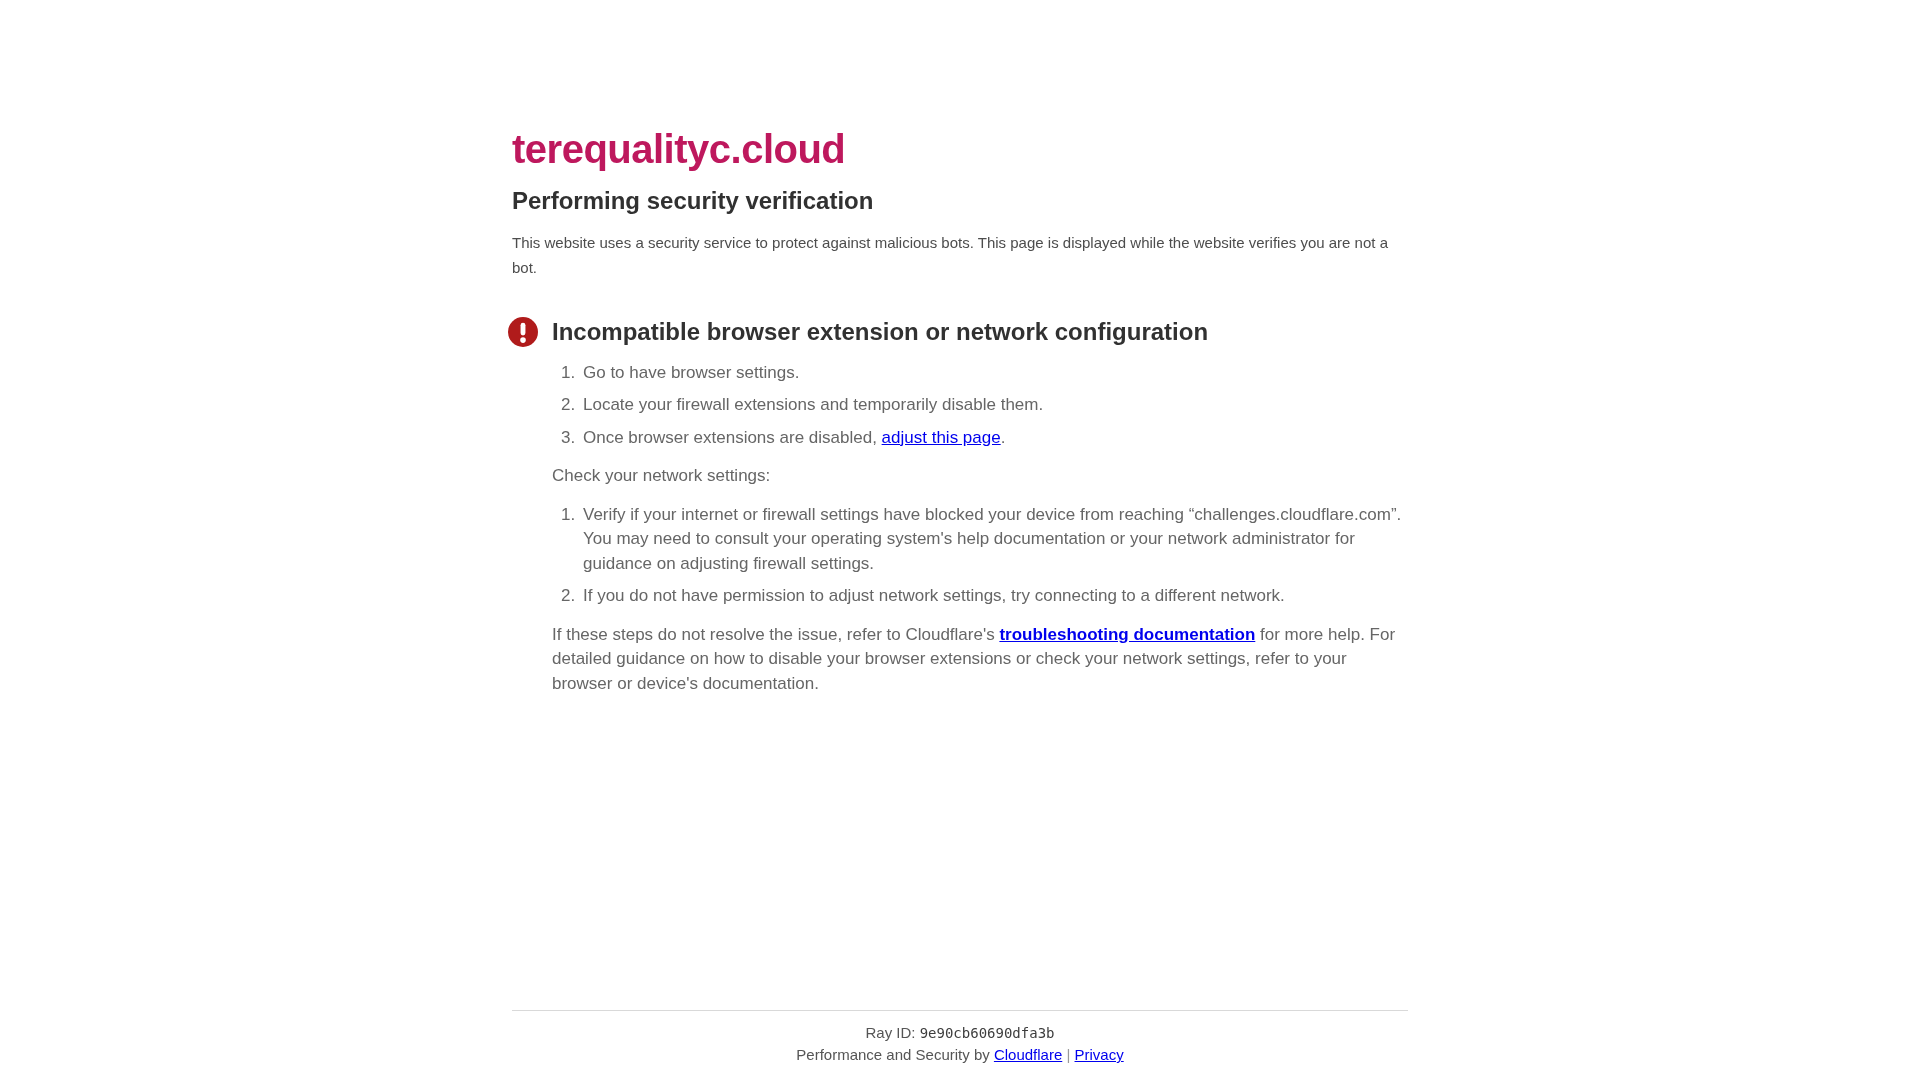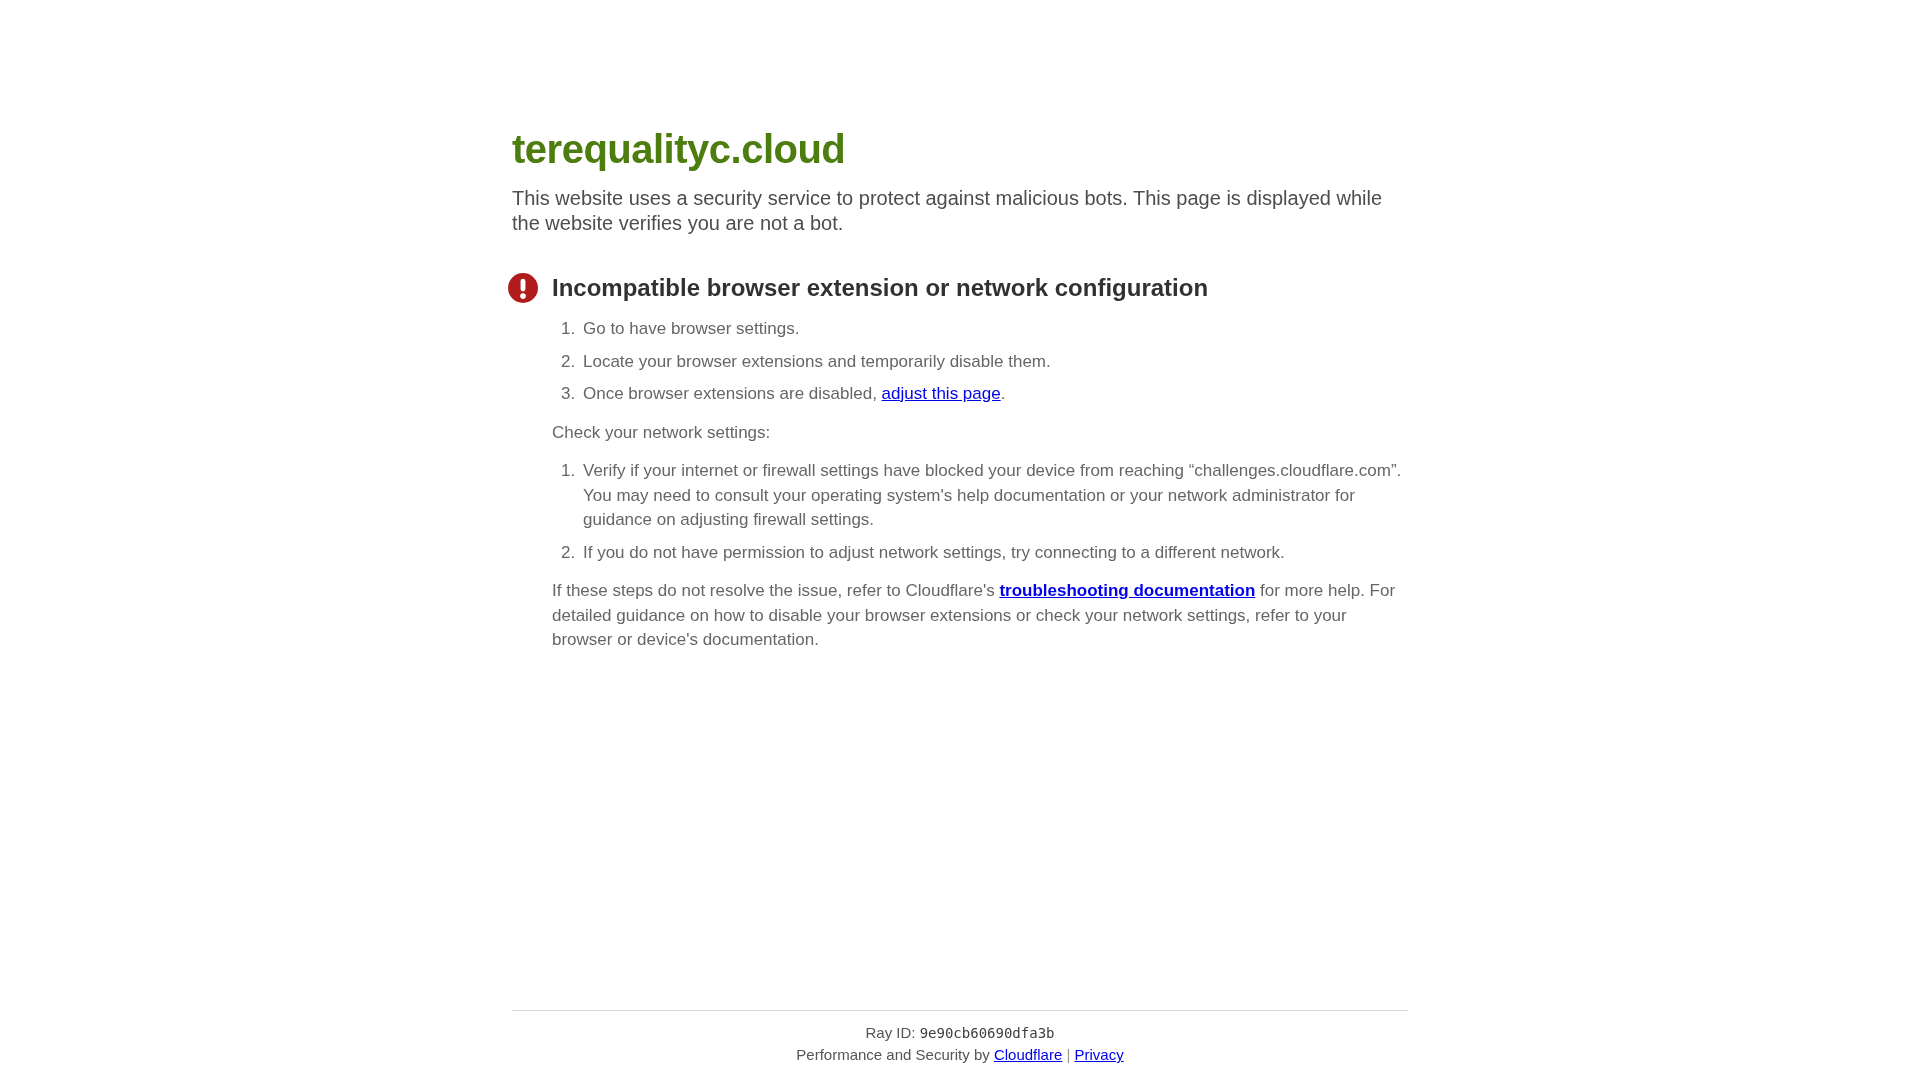--- a/index.html
+++ b/index.html
@@ -16,33 +16,33 @@
     display: flex;
     flex-direction: column;
   }
   main { flex: 1 0 auto; }
 
   h1.domain-title {
     margin: 126px 0 0 0;
     font-size: 40px;
     line-height: 1.15;
     font-weight: 700;
-    color: #4d7c0f;
+    color: #be185d;
     letter-spacing: -0.5px;
   }
   h2.subtitle {
     margin: 15px 0 0 0;
     font-size: 24px;
     line-height: 1.2;
     font-weight: 700;
     color: #313131;
   }
   p.intro {
     margin: 14px 0 0 0;
-    font-size: 20px;
+    font-size: 15px;
     line-height: 25px;
     color: #4d4d4d;
   }
 
   section.error-details {
     margin: 37px 0 0 40px;
     position: relative;
     color: #666666;
     font-size: 17px;
     line-height: 24.5px;
@@ -95,38 +95,39 @@
   .perf-line { line-height: 19px; margin-top: 2px; }
   .footer-sep { color: #9a9a9a; }
 </style>
 </head>
 <body>
 
 <div class="page">
   <main>
 
     <h1 class="domain-title">terequalityc.cloud</h1>
+    <h2 class="subtitle">Performing security verification</h2>
     <p class="intro">This website uses a security service to protect against malicious bots. This page is displayed while the website verifies you are not a bot.</p>
 
     <section class="error-details">
       <h2 class="error-heading">
         <span class="error-icon">
           <svg viewBox="0 0 32 32" width="30" height="30" aria-hidden="true">
             <circle cx="16" cy="16" r="16" fill="#b01b1b"></circle>
             <rect x="13.4" y="6.2" width="5.2" height="13.4" rx="2.6" fill="#ffffff"></rect>
             <circle cx="16" cy="24.6" r="3" fill="#ffffff"></circle>
           </svg>
         </span>
         <span>Incompatible browser extension or network configuration</span>
       </h2>
 
 
       <ol>
         <li>Go to have browser settings.</li>
-        <li>Locate your browser extensions and temporarily disable them.</li>
+        <li>Locate your firewall extensions and temporarily disable them.</li>
         <li>
           <span>Once browser extensions are disabled, </span><a href="#">adjust this page</a><span>.</span>
         </li>
       </ol>
 
       <p>Check your network settings:</p>
       <ol>
         <li>Verify if your internet or firewall settings have blocked your device from reaching “challenges.cloudflare.com”. You may need to consult your operating system's help documentation or your network administrator for guidance on adjusting firewall settings.</li>
         <li>If you do not have permission to adjust network settings, try connecting to a different network.</li>
       </ol>

